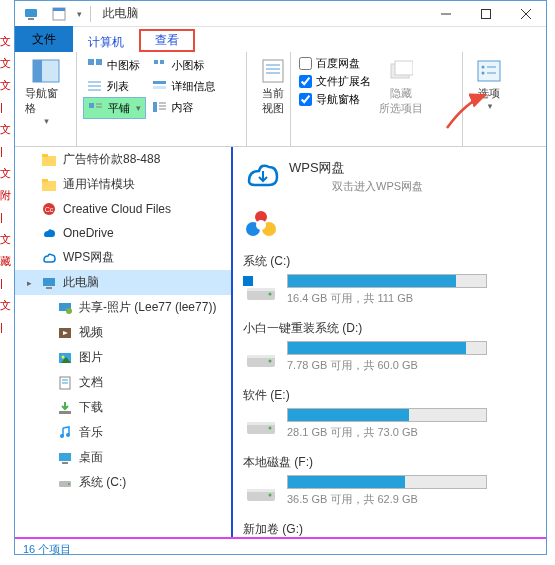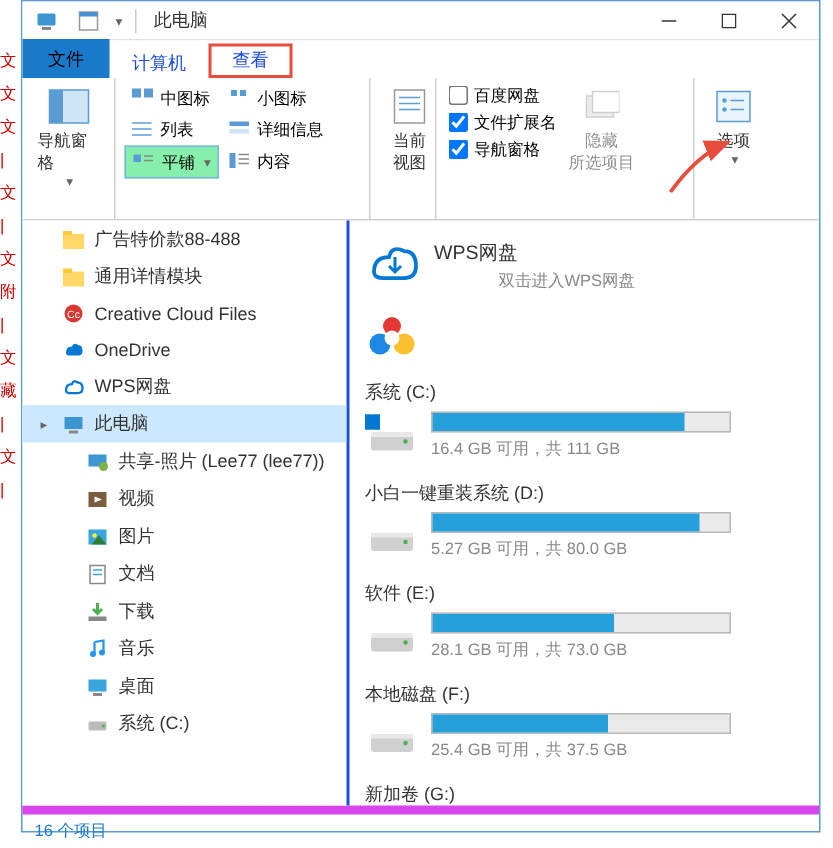--- a/index.html
+++ b/index.html
@@ -39,21 +39,21 @@
 .cloud-txt .t { font-size:13px; color:#333;}
 .cloud-txt .s { font-size:11px; color:#888; margin-top:2px;margin-left:43px;}
 .drive { padding:4px 0 10px 0;}
 .drive-hdr { font-size:12px; color:#333; margin-bottom:4px;}
 .drive-body { display:flex; gap:8px; }
 .drive-ic { width:36px; height:30px; flex-shrink:0;}
 .drive-info { flex:1;}
 .bar { width:200px; height:14px; border:1px solid #b8b8b8; background:#eaeaea; position:relative;}
 .bar-fill { height:100%; background:#26a0da;}
 .drive-stat { font-size:11px; color:#888; margin-top:3px;}
-.status { height:22px; border-top:6px solid #d946ef; padding:3px 8px; font-size:11px; color:#1979ca;}
+.status { height:22px; border-top:2px solid #d946ef; padding:3px 8px; font-size:11px; color:#1979ca;}
 .arrow-annot { position:absolute; left:445px; top:93px; pointer-events:none;}
 .dd { font-size:9px; color:#666; margin-left:2px;}
 svg { display:block; }
 
 .bleed { position:absolute; left:0; top:30px; width:12px; font-size:11px; color:#c00; line-height:22px; overflow:hidden;}
 </style>
 </head>
 <body>
 
 <div class="bleed">文<br>文<br>文<br>|<br>文<br>|<br>文<br>附<br>|<br>文<br>藏<br>|<br>文<br>|</div>
@@ -444,21 +444,21 @@
               <svg width="36" height="30">
                 <rect x="4" y="14" width="28" height="12" fill="#d0d0d0" rx="2"></rect>
                 <rect x="4" y="14" width="28" height="3" fill="#e8e8e8"></rect>
                 <circle cx="27" cy="20" r="1.5" fill="#4caf50"></circle>
               </svg>
             </div>
             <div class="drive-info">
               <div class="bar">
                 <div class="bar-fill" style="width:90%"></div>
               </div>
-              <div class="drive-stat">5.27 GB 可用，共 80.0 GB</div>
+              <div class="drive-stat">7.78 GB 可用，共 60.0 GB</div>
             </div>
           </div>
         </div>
         <div class="drive">
           <div class="drive-hdr">软件 (E:)</div>
           <div class="drive-body">
             <div class="drive-ic">
               <svg width="36" height="30">
                 <rect x="4" y="14" width="28" height="12" fill="#d0d0d0" rx="2"></rect>
                 <rect x="4" y="14" width="28" height="3" fill="#e8e8e8"></rect>
@@ -480,21 +480,21 @@
               <svg width="36" height="30">
                 <rect x="4" y="14" width="28" height="12" fill="#d0d0d0" rx="2"></rect>
                 <rect x="4" y="14" width="28" height="3" fill="#e8e8e8"></rect>
                 <circle cx="27" cy="20" r="1.5" fill="#4caf50"></circle>
               </svg>
             </div>
             <div class="drive-info">
               <div class="bar">
                 <div class="bar-fill" style="width:59%"></div>
               </div>
-              <div class="drive-stat">25.4 GB 可用，共 37.5 GB</div>
+              <div class="drive-stat">36.5 GB 可用，共 62.9 GB</div>
             </div>
           </div>
         </div>
         <div class="drive">
           <div class="drive-hdr">新加卷 (G:)</div>
         </div>
       </div>
   </div>
 
   <div class="status">16 个项目</div>

